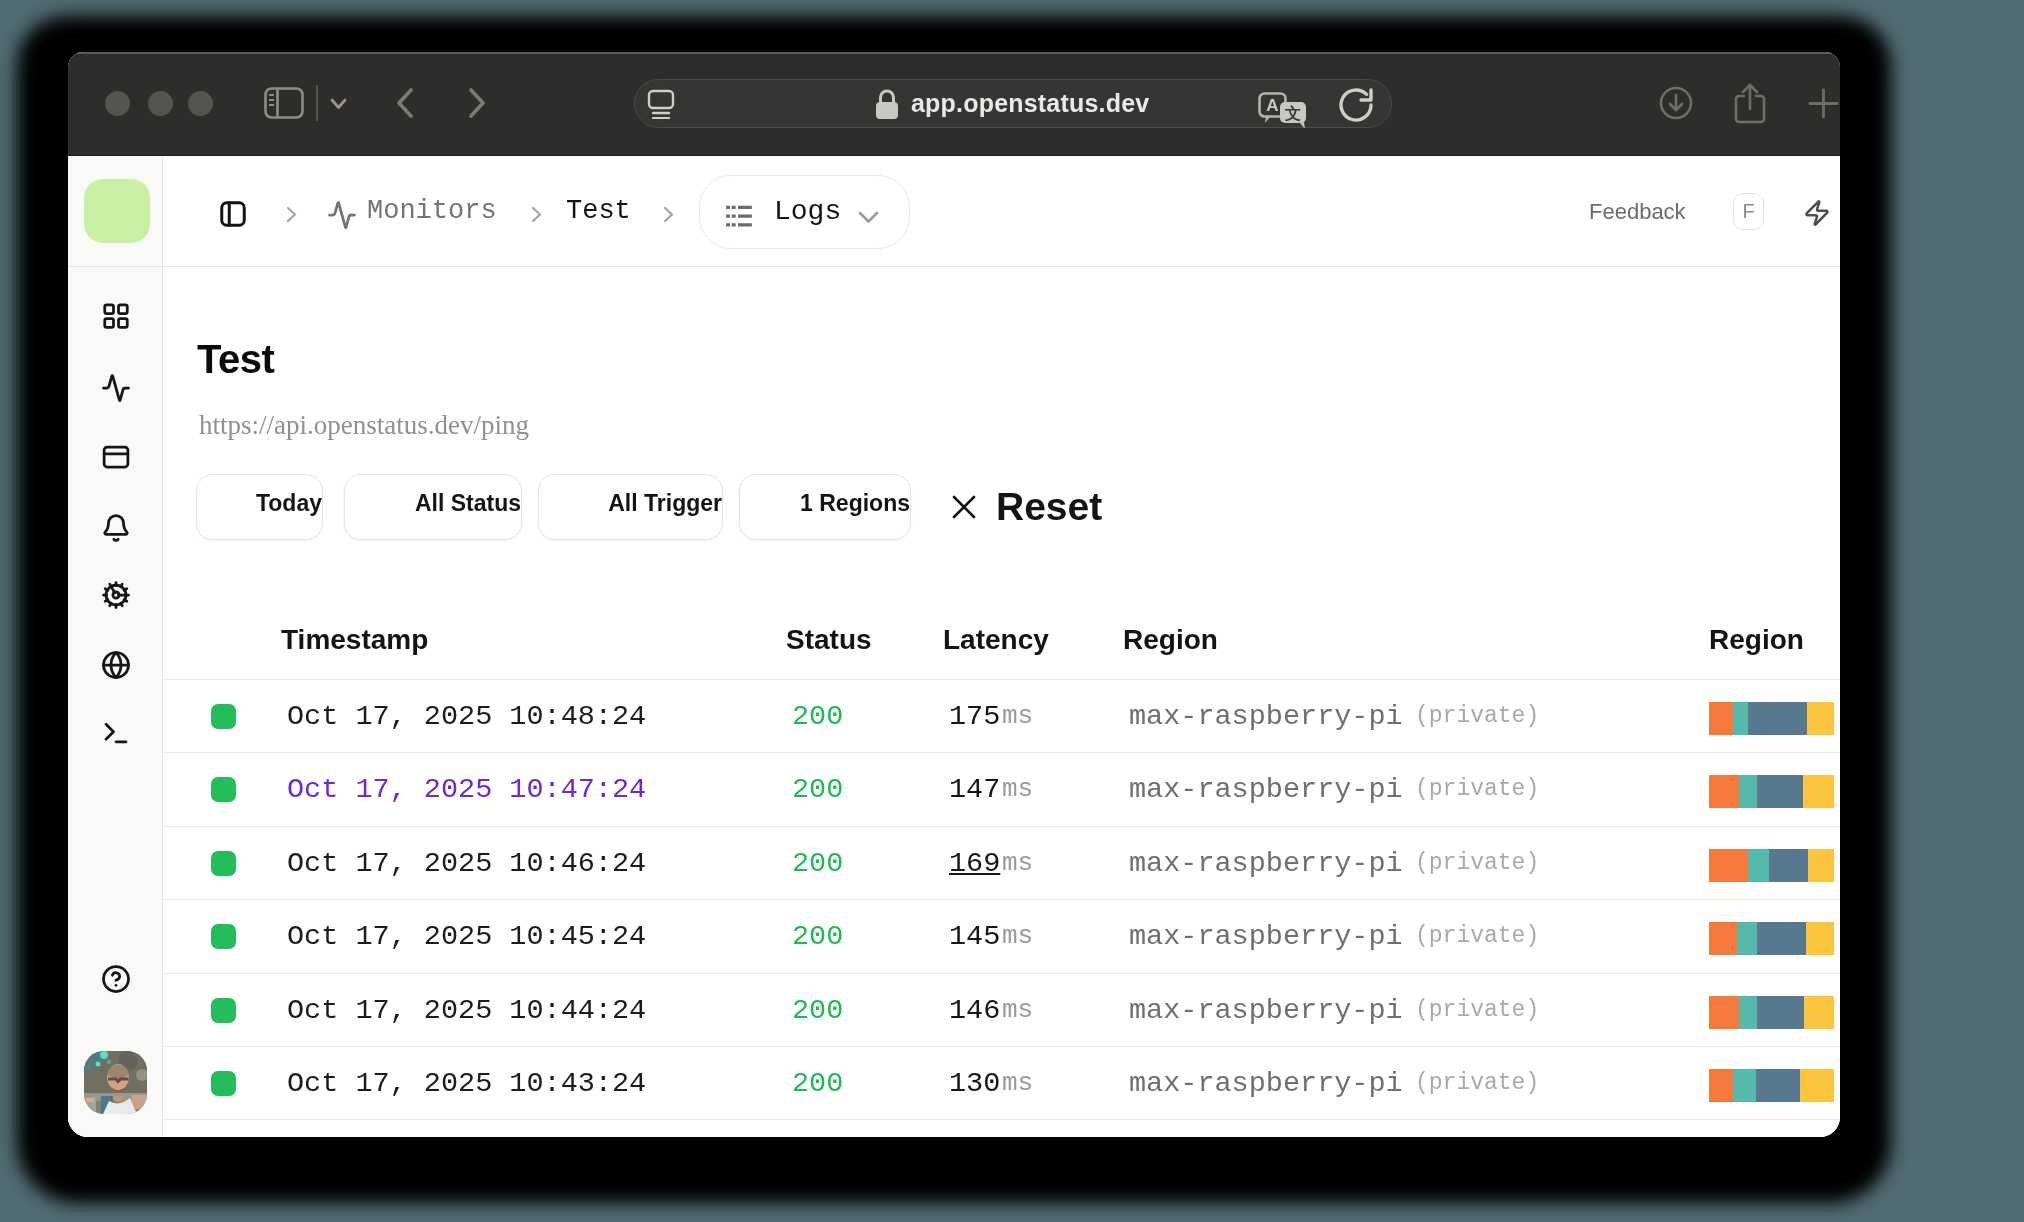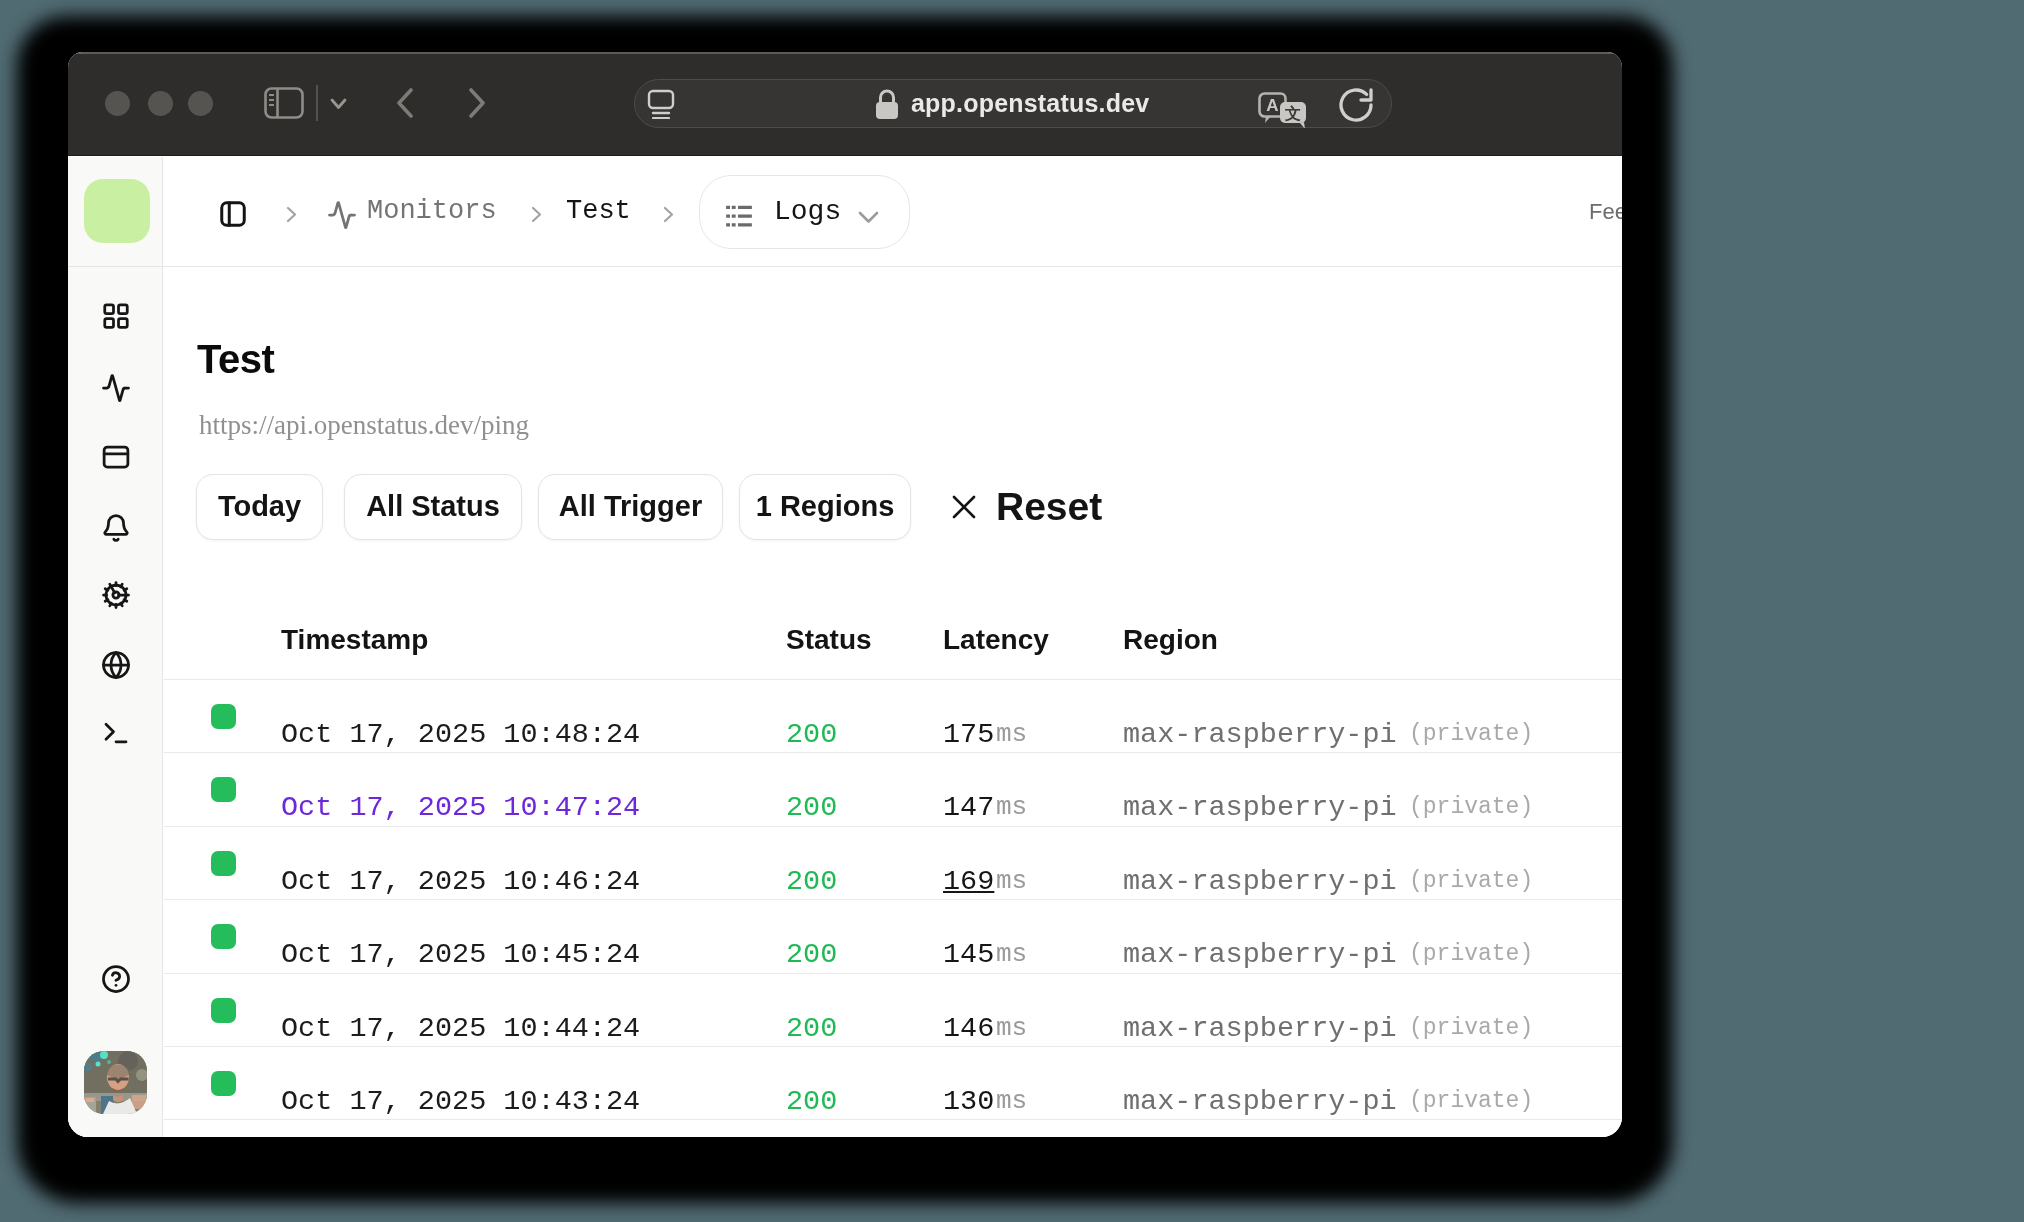--- a/index.html
+++ b/index.html
@@ -1,19 +1,19 @@
 <!DOCTYPE html>
 <html><head>
 <meta charset="utf-8">
 <style>
   * { margin:0; padding:0; box-sizing:border-box; }
   html,body { width:2024px; height:1222px; overflow:hidden; }
   body { background:#516b73; font-family:"Liberation Sans", sans-serif; position:relative; }
   .win {
-    position:absolute; left:68px; top:52px; width:1554px; height:1085px;
+    position:absolute; left:68px; top:52px; width:1772px; height:1085px;
     border-radius:15px 15px 20px 20px; overflow:hidden; background:#fff;
     box-shadow: 0 15px 18px 50px rgba(0,0,0,1), 0 15px 26px 40px rgba(0,0,0,0.45);
     padding-left: 12px;
   }
   .abs { position:absolute; }
   
   .toolbar { position:absolute; left:0; top:0; width:100%; height:104px; background:#2e2d2b;
     border-bottom:1px solid #1d1c1b; }
   .toolbar::before { content:""; position:absolute; left:0; top:0; width:100%; height:1.5px;
     background:rgba(255,255,255,0.22); }
@@ -32,27 +32,27 @@
   .mono { font-family:"Liberation Mono", monospace; }
   .logsbtn { position:absolute; left:631px; top:18px; width:211px; height:74px;
     border:1.5px solid #e6e6e5; border-radius:32px; background:#fff; }
   .fbadge { position:absolute; left:1665px; top:36px; width:31px; height:37px;
     border:1.5px solid #e3e3e2; border-radius:10px; color:#8a8a8a; font-size:20px;
     text-align:center; line-height:34px; }
   
   .h1 { position:absolute; left:129px; top:180px; font-size:40px; font-weight:700; color:#0b0b0b; letter-spacing:-0.5px;}
   .url2 { position:absolute; left:131px; top:253px; font-size:27px; color:#909090;font-family:Liberation Serif, serif; }
   .fbtn { position:absolute; height:66px; top:317px; border:1.5px solid #e4e4e3; border-radius:17px;
-    background:#fff; font-size:29px; font-weight:600; color:#141414; text-align:center;
+    background:#fff; font-size:23px; font-weight:600; color:#141414; text-align:right;
     box-shadow:0 1px 3px rgba(0,0,0,0.05); }
   .fbtn span { display:block; margin-top:15px; }
   .th { position:absolute; top:467px; font-size:28px; font-weight:700; color:#141414; }
   .row { position:absolute; left:96px; right:0; height:73.4px; border-bottom:1.5px solid #e9e9e8; }
   .sq { position:absolute; left:47px; top:24px; width:25px; height:25px; border-radius:7px; background:#25bd5c; }
-  .cell { position:absolute; top:18px; height:73.4px; line-height:73.4px; font-size:28.5px; }
+  .cell { position:absolute; top:0; height:73.4px; line-height:73.4px; font-size:28.5px;margin-left:6px; }
   .bar { position:absolute; left:1545px; top:22px; height:33px; display:flex; }
   .clock { position:absolute; left:1704px; top:28px; }
 </style>
 </head>
 <body>
 <div class="win">
 
   <div class="toolbar">
     <div class="tl" style="left:37px"></div>
     <div class="tl" style="left:80px"></div>

